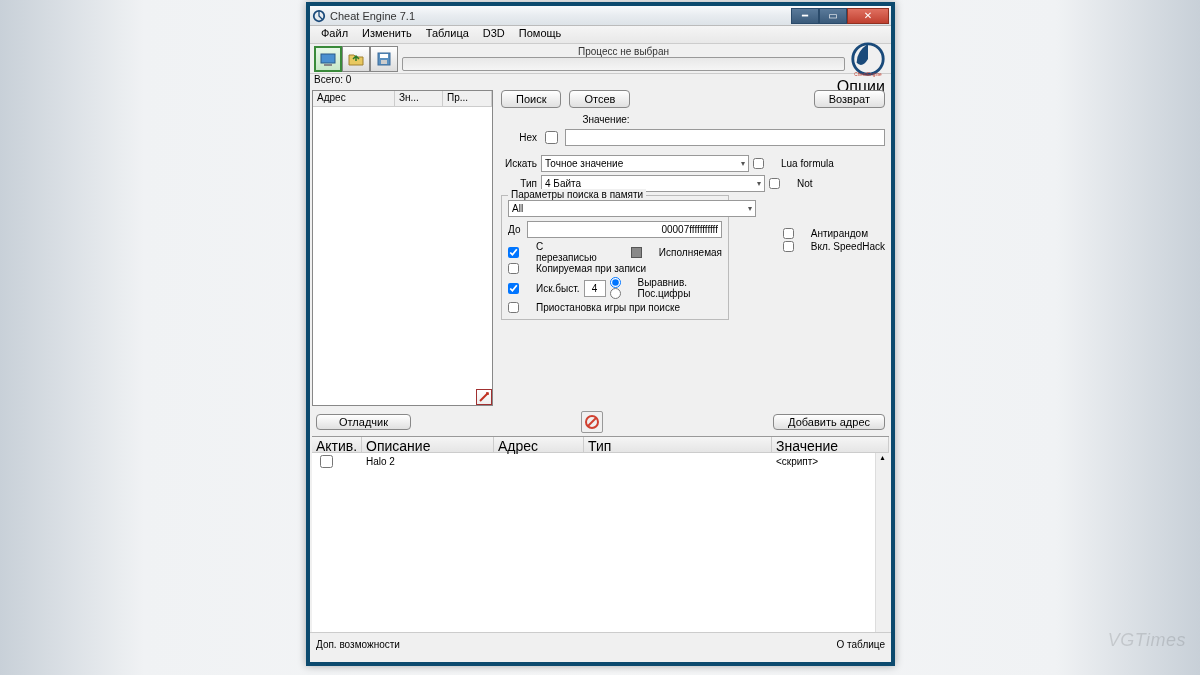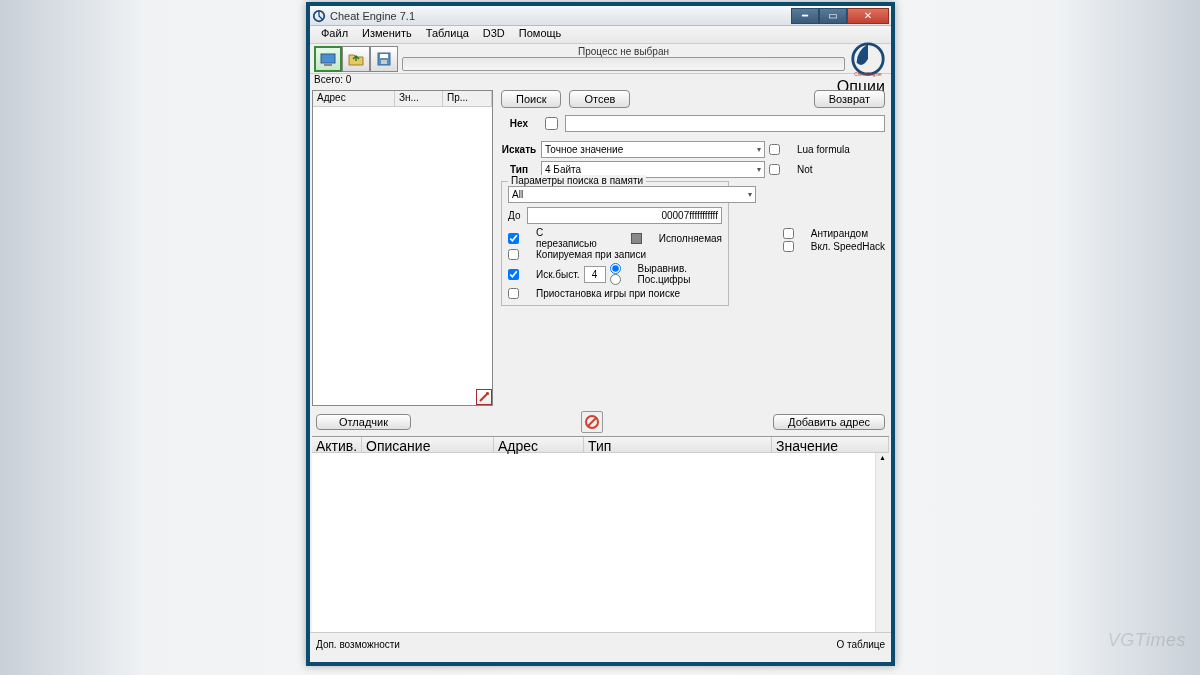--- a/index.html
+++ b/index.html
@@ -30,21 +30,21 @@
 .left-header .col1 { width: 82px; }
 .left-header .col2 { width: 48px; }
 .left-header .col3 { flex: 1; }
 .left-body { flex: 1; }
 .left-corner { width: 16px; height: 16px; align-self: flex-end; border: 1px solid #a03030; background: linear-gradient(180deg, #fff, #eee); display: flex; align-items: center; justify-content: center; }
 .right-panel { flex: 1; padding: 2px 6px; position: relative; }
 .btn-row { display: flex; gap: 8px; margin-bottom: 6px; align-items: center; }
 .btn { padding: 2px 14px; font-size: 11px; border: 1px solid #888; background: linear-gradient(180deg, #fff, #e0e0e0); cursor: pointer; border-radius: 4px; }
 .btn-row .spacer { flex: 1; }
 .form-row { display: flex; align-items: center; margin-bottom: 3px; font-size: 11px; gap: 4px; }
-.form-row .lbl { width: 36px; text-align: center; font-size: 10px; font-weight: bold; }
+.form-row .lbl { width: 36px; text-align: right; font-size: 10px; }
 .form-row .lbl-wide { width: 210px; text-align: center; font-size: 10px; }
 .text-input { border: 1px solid #999; height: 17px; font-size: 10px; padding: 0 3px; background: #fff; }
 .dropdown { border: 1px solid #999; height: 17px; font-size: 10px; padding: 0 3px; background: #fff; display: flex; align-items: center; justify-content: space-between; cursor: pointer; }
 .dropdown::after { content: '▾'; font-size: 8px; color: #555; }
 .chk { display: flex; align-items: center; gap: 17px; font-size: 10px; }
 .chk input { width: 11px; height: 11px; margin: 0; }
 .fieldset { border: 1px solid #bbb; padding: 4px 6px 6px; margin-top: 2px; position: relative; }
 .fieldset-title { position: absolute; top: -7px; left: 6px; background: #f0f0f0; padding: 0 3px; font-size: 10px; }
 .side-chks { position: absolute; right: 6px; top: 140px; display: flex; flex-direction: column; gap: 2px; }
 .mid-row { display: flex; align-items: center; padding: 3px 6px; gap: 6px; }
@@ -145,28 +145,31 @@
 
     <div class="right-panel">
       <div class="btn-row">
         <div class="btn">Поиск</div>
         <div class="btn">Отсев</div>
         <div class="spacer"></div>
         <div class="btn">Возврат</div>
       </div>
 
       <div class="form-row">
+          <div class="lbl-wide">Значение:</div>
+        </div>
+      <div class="form-row">
         <div class="lbl">Hex</div>
         <input type="checkbox" style="">
         <input class="text-input" style="width: 320px;" value="">
       </div>
 
       <div class="form-row" style="margin-top:8px">
         <div class="lbl">Искать</div>
-        <div class="dropdown" style="width:224px">
+        <div class="dropdown" style="width:208px">
             <span>Точное значение</span>
           </div>
         <label class="chk">
             <input type="checkbox" style="">
             <span>Lua formula</span>
           </label>
       </div>
       <div class="form-row">
         <div class="lbl">Тип</div>
         <div class="dropdown" style="width:224px">
@@ -252,20 +255,27 @@
 
   <div class="bottom-table">
     <div class="bt-header">
       <span class="c-active">Актив.</span>
       <span class="c-desc">Описание</span>
       <span class="c-addr">Адрес</span>
       <span class="c-type">Тип</span>
       <span class="c-val">Значение</span>
     </div>
     <div class="bt-body">
+      <div class="bt-row">
+        <span class="c-active"><input type="checkbox" style=""></span>
+        <span class="c-desc">Halo 2</span>
+        <span class="c-addr"></span>
+        <span class="c-type"></span>
+        <span class="c-val">&lt;скрипт&gt;</span>
+      </div>
       <div class="bt-scroll">
         <div class="up">▴</div>
       </div>
     </div>
   </div>
 
   <div class="statusbar">
     <span>Доп. возможности</span>
     <div class="spacer"></div>
     <span>О таблице</span>

